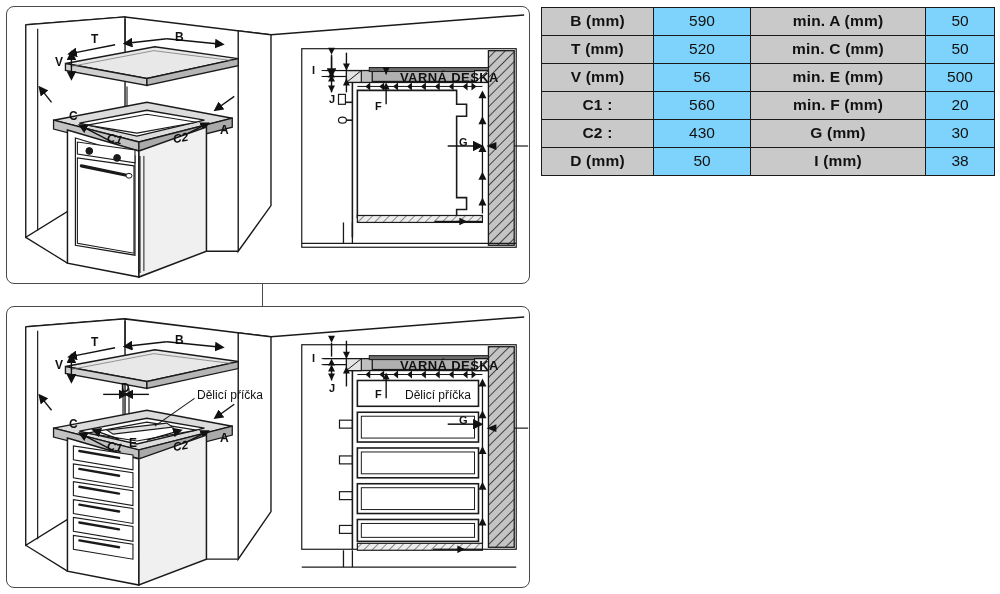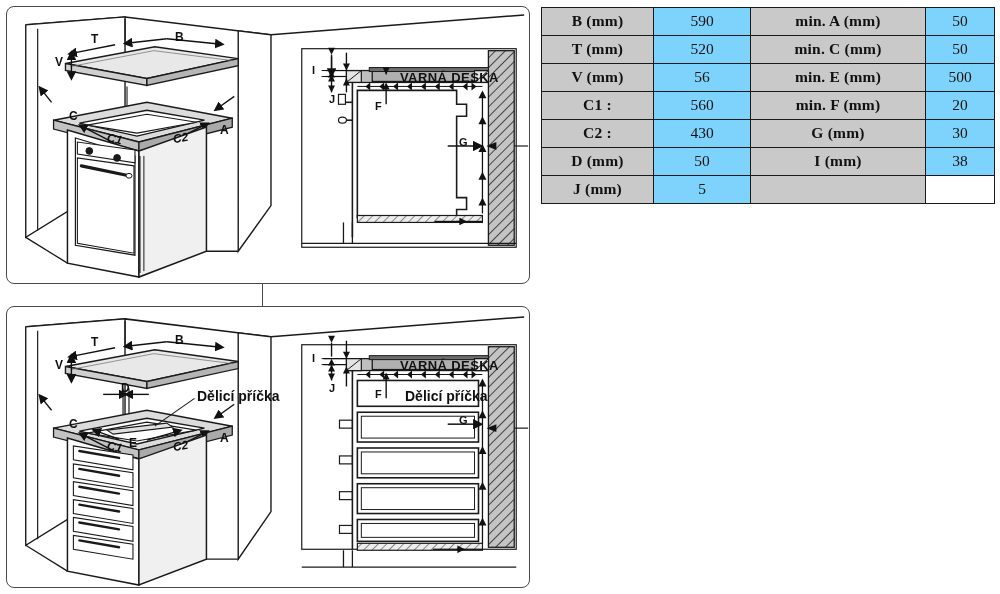--- a/index.html
+++ b/index.html
@@ -54,21 +54,20 @@
   }
   table.dim-table td {
     border: 1.6px solid #1a1a1a;
     height: 27px;
     text-align: center;
     vertical-align: middle;
     font-size: 15.5px;
     color: #111111;
     padding: 0 2px;
     line-height: 1.05;
-    font-family: Liberation Serif, serif;
   }
   td.lbl {
     background: #c9c9c9;
     font-weight: bold;
     letter-spacing: 0.2px;
   }
   td.val {
     background: #7dd3fc;
     font-weight: normal;
   }
@@ -83,21 +82,21 @@
   .dlabel {
     position: absolute;
     font-family: "Liberation Sans", sans-serif;
     font-weight: bold;
     color: #101010;
     white-space: nowrap;
     line-height: 1;
   }
   .dlabel.sm { font-size: 11px; }
   .dlabel.md { font-size: 12px; }
-  .dlabel.cz { font-size: 14px; font-weight: bold; }
+  .dlabel.cz { font-size: 12px; font-weight: normal; }
   .dlabel.hob { font-size: 13px; letter-spacing: 0.4px; color: #111; }
   .italic-rot { font-style: italic; }
 </style>
 </head>
 <body>
 
 <div id="root">
 
   <div class="panel" id="panel-top">
     <svg class="svg-layer" viewBox="0 0 524 278">
@@ -560,23 +559,17 @@
             <td class="val">430</td>
             <td class="lbl">G (mm)</td>
             <td class="val">30</td>
           </tr>
           <tr>
             <td class="lbl">D (mm)</td>
             <td class="val">50</td>
             <td class="lbl">I (mm)</td>
             <td class="val">38</td>
           </tr>
-          <tr>
-            <td class="lbl">J (mm)</td>
-            <td class="val">5</td>
-            <td class="lbl empty-gray"></td>
-            <td class="val empty-white"></td>
-          </tr>
         </tbody>
     </table>
   </div>
 
 </div>
 
 </body></html>

